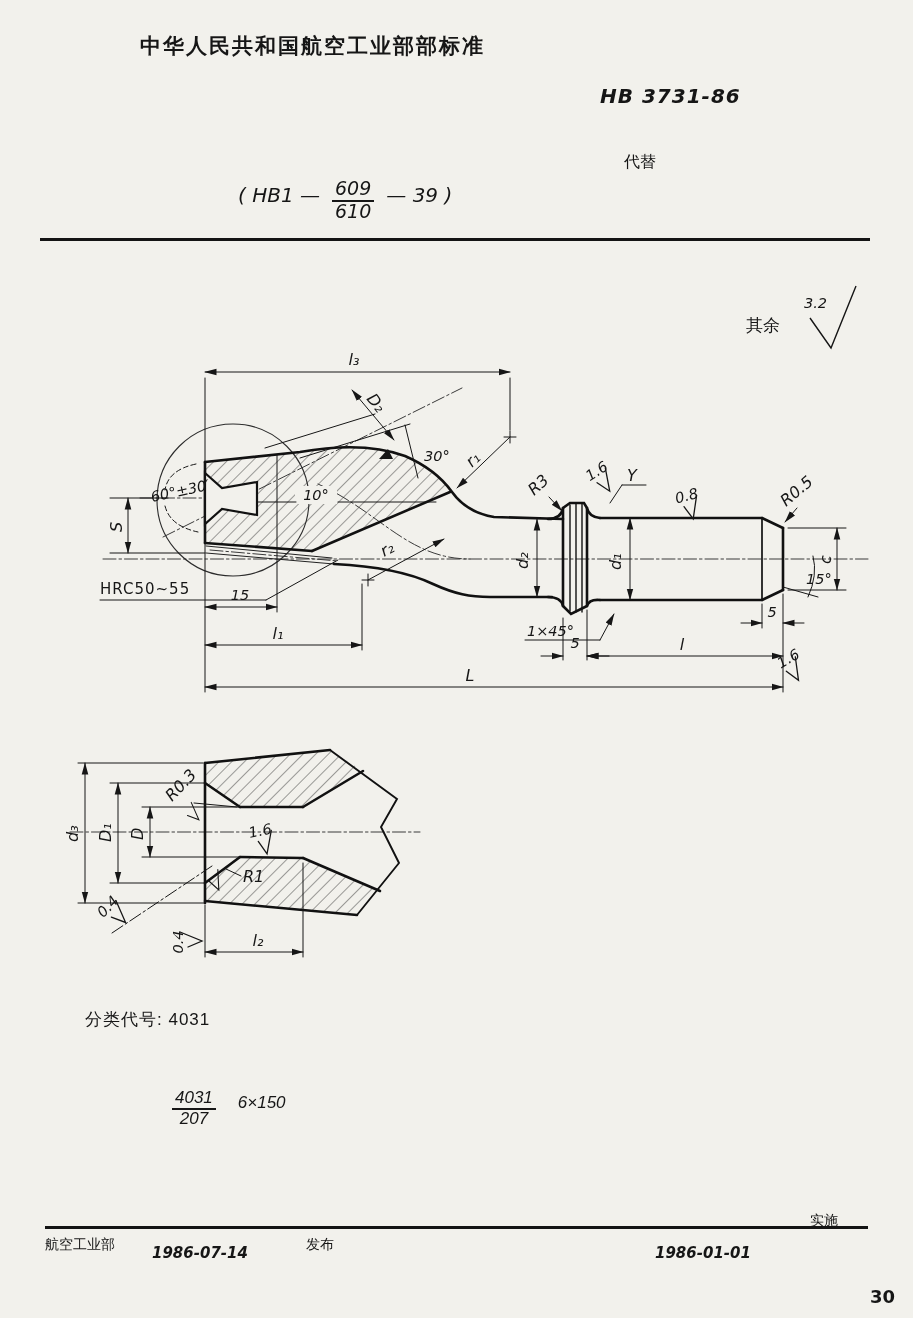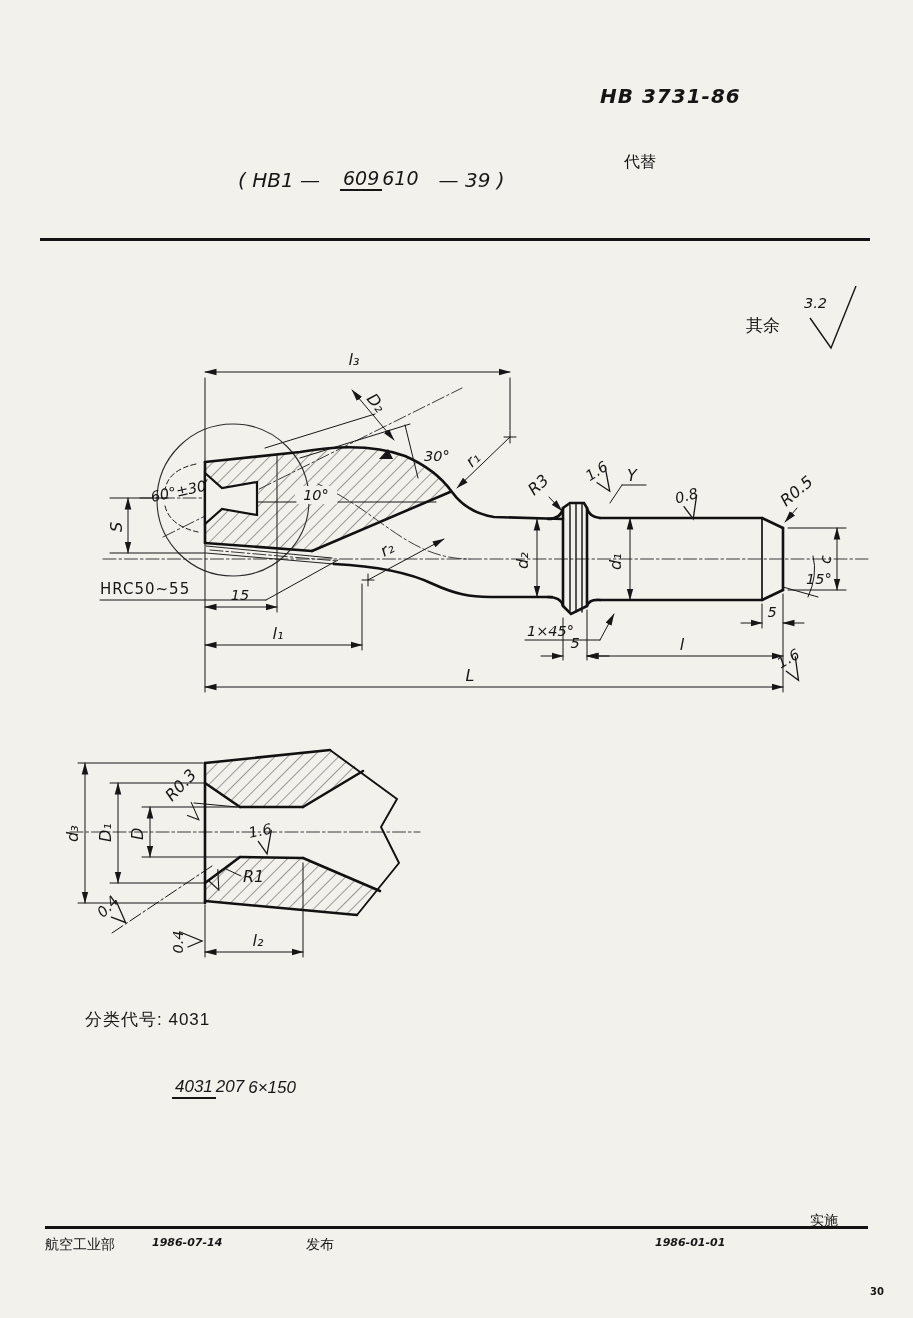--- a/index.html
+++ b/index.html
@@ -3,41 +3,42 @@
 <meta charset="utf-8">
 <style>
   html,body{margin:0;padding:0;background:#c9c8c2;}
   .page{position:relative;width:913px;height:1318px;background:#f2f1ec;overflow:hidden;
         font-family:"Liberation Sans",sans-serif;color:#161616;}
   .abs{position:absolute;}
   .hdr{font-size:21px;font-weight:bold;letter-spacing:2px;}
   .stdno{font-size:20px;font-style:italic;font-weight:bold;letter-spacing:1px;font-family:"DejaVu Sans",sans-serif;}
   .daiti{font-size:16px;}
   .title{font-size:27px;font-weight:bold;letter-spacing:26px;white-space:nowrap;}
-  .subtitle{display:flex;align-items:center;gap:20px;font-size:20px;font-style:italic;font-family:"DejaVu Sans",sans-serif;}
-  .frac{display:inline-flex;flex-direction:row;align-items:flex-start;line-height:1.05;font-size:19px;}
+  .subtitle{display:flex;align-items:center;gap:12px;font-size:20px;font-style:italic;font-family:"DejaVu Sans",sans-serif;}
+  .frac{display:inline-flex;flex-direction:column;align-items:center;line-height:1.05;font-size:19px;margin-top:11px;}
   .frac .top{border-bottom:2px solid #161616;padding:0 3px 1px 3px;}
   .rule{background:#141414;}
   .noteline{font-size:17px;letter-spacing:1px;white-space:nowrap;text-align:center;}
-  .exfrac{display:flex;align-items:center;gap:4px;font-size:17px;font-style:italic;}
+  .exfrac{display:flex;align-items:center;gap:22px;font-size:17px;font-style:italic;}
   .exfrac .frac{font-size:17px;}
   .ftr{font-size:14px;font-weight:normal;white-space:nowrap;}
-  .ftrdate{font-size:11px;font-style:italic;font-weight:bold;font-family:"DejaVu Sans",sans-serif;}
-  .pgno{font-size:10px;font-weight:bold;font-family:"DejaVu Sans",sans-serif;}
+  .ftrdate{font-size:15px;font-style:italic;font-weight:bold;font-family:"DejaVu Sans",sans-serif;margin-top:8px;}
+  .pgno{font-size:18px;font-weight:bold;font-family:"DejaVu Sans",sans-serif;}
   svg text{fill:#161616;}
   .dim{font:italic 16px "DejaVu Sans",sans-serif;}
   .num{font:italic 14.5px "DejaVu Sans",sans-serif;}
   .cjk{font:17px "Liberation Sans",sans-serif;}
   .tc{text-anchor:middle;}
 </style>
 </head>
 <body>
 
 <div class="page">
 
+  <div class="abs hdr" style="left:140px;top:32px;">中华人民共和国航空工业部部标准</div>
   <div class="abs stdno" style="left:600px;top:84px;">HB 3731-86</div>
   <div class="abs daiti" style="left:612px;top:152px;margin-left:12px;">代替</div>
 
   <div class="abs subtitle" style="left:238px;top:168px;">
     <span>( HB1 —</span>
     <span class="frac">
       <span class="top">609</span>
       <span>610</span>
     </span>
     <span>— 39 )</span>

